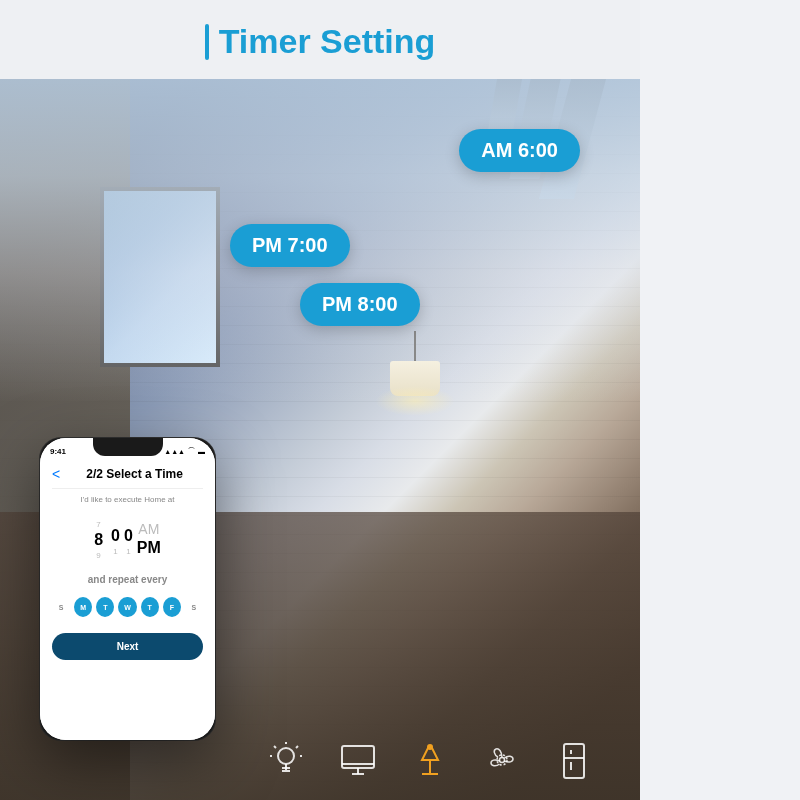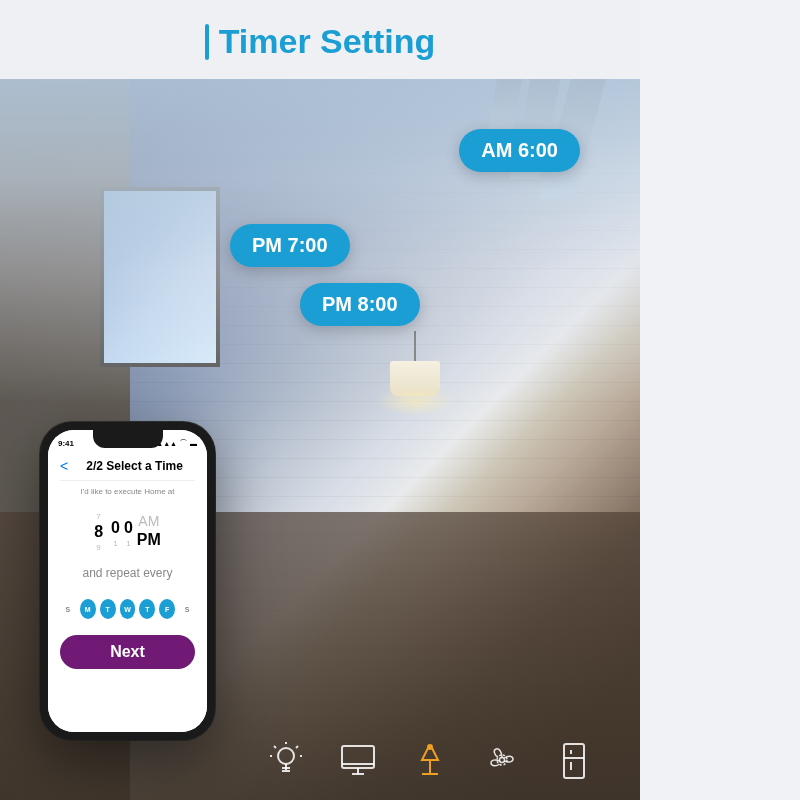--- a/index.html
+++ b/index.html
@@ -159,22 +159,21 @@
     
     .phone-container {
       position: absolute;
       left: 40px;
       bottom: 60px;
       width: 175px;
     }
 
     .phone-outer {
       background: #1a1a1a;
-      border-radius: 32px;
-      padding: 8px;
+      border-radius: 21px;
       box-shadow: 0 20px 60px rgba(0,0,0,0.5), 0 0 0 1px #333;
     }
 
     .phone-screen {
       background: #fff;
       border-radius: 26px;
       overflow: hidden;
       position: relative;
     }
 
@@ -278,24 +277,25 @@
       flex-direction: column;
       align-items: center;
       gap: 2px;
     }
 
     .ampm-top { font-size: 14px; color: #bbb; }
     .ampm-mid { font-size: 16px; font-weight: 600; color: #000; }
     .ampm-bot { font-size: 10px; font-weight: 600; color: #bbb; }
 
     .repeat-label {
-      font-size: 12px;
+      font-size: 10px;
       color: #888;
       text-align: center;
-      margin: 8px 0 19px;
+      margin: 8px 0 12px;
+      font-weight: bold;
     }
 
     .day-selector {
       display: flex;
       justify-content: center;
       gap: 4px;
       margin-bottom: 10px;
     }
 
     .day-btn {
@@ -313,27 +313,27 @@
       background: #1a9ed4;
       color: #fff;
     }
 
     .day-btn.inactive {
       background: transparent;
       color: #888;
     }
 
     .next-btn {
-      background: #701a75;
+      background: #0c4a6e;
       color: #fff;
       border: none;
       border-radius: 20px;
       padding: 8px 0;
       width: 100%;
-      font-size: 16px;
+      font-size: 10px;
       font-weight: 600;
       cursor: pointer;
       margin-top: 6px;
     }
 
     
     .tooltip-bubble {
       position: absolute;
       background: #1a9ed4;
       color: #fff;

